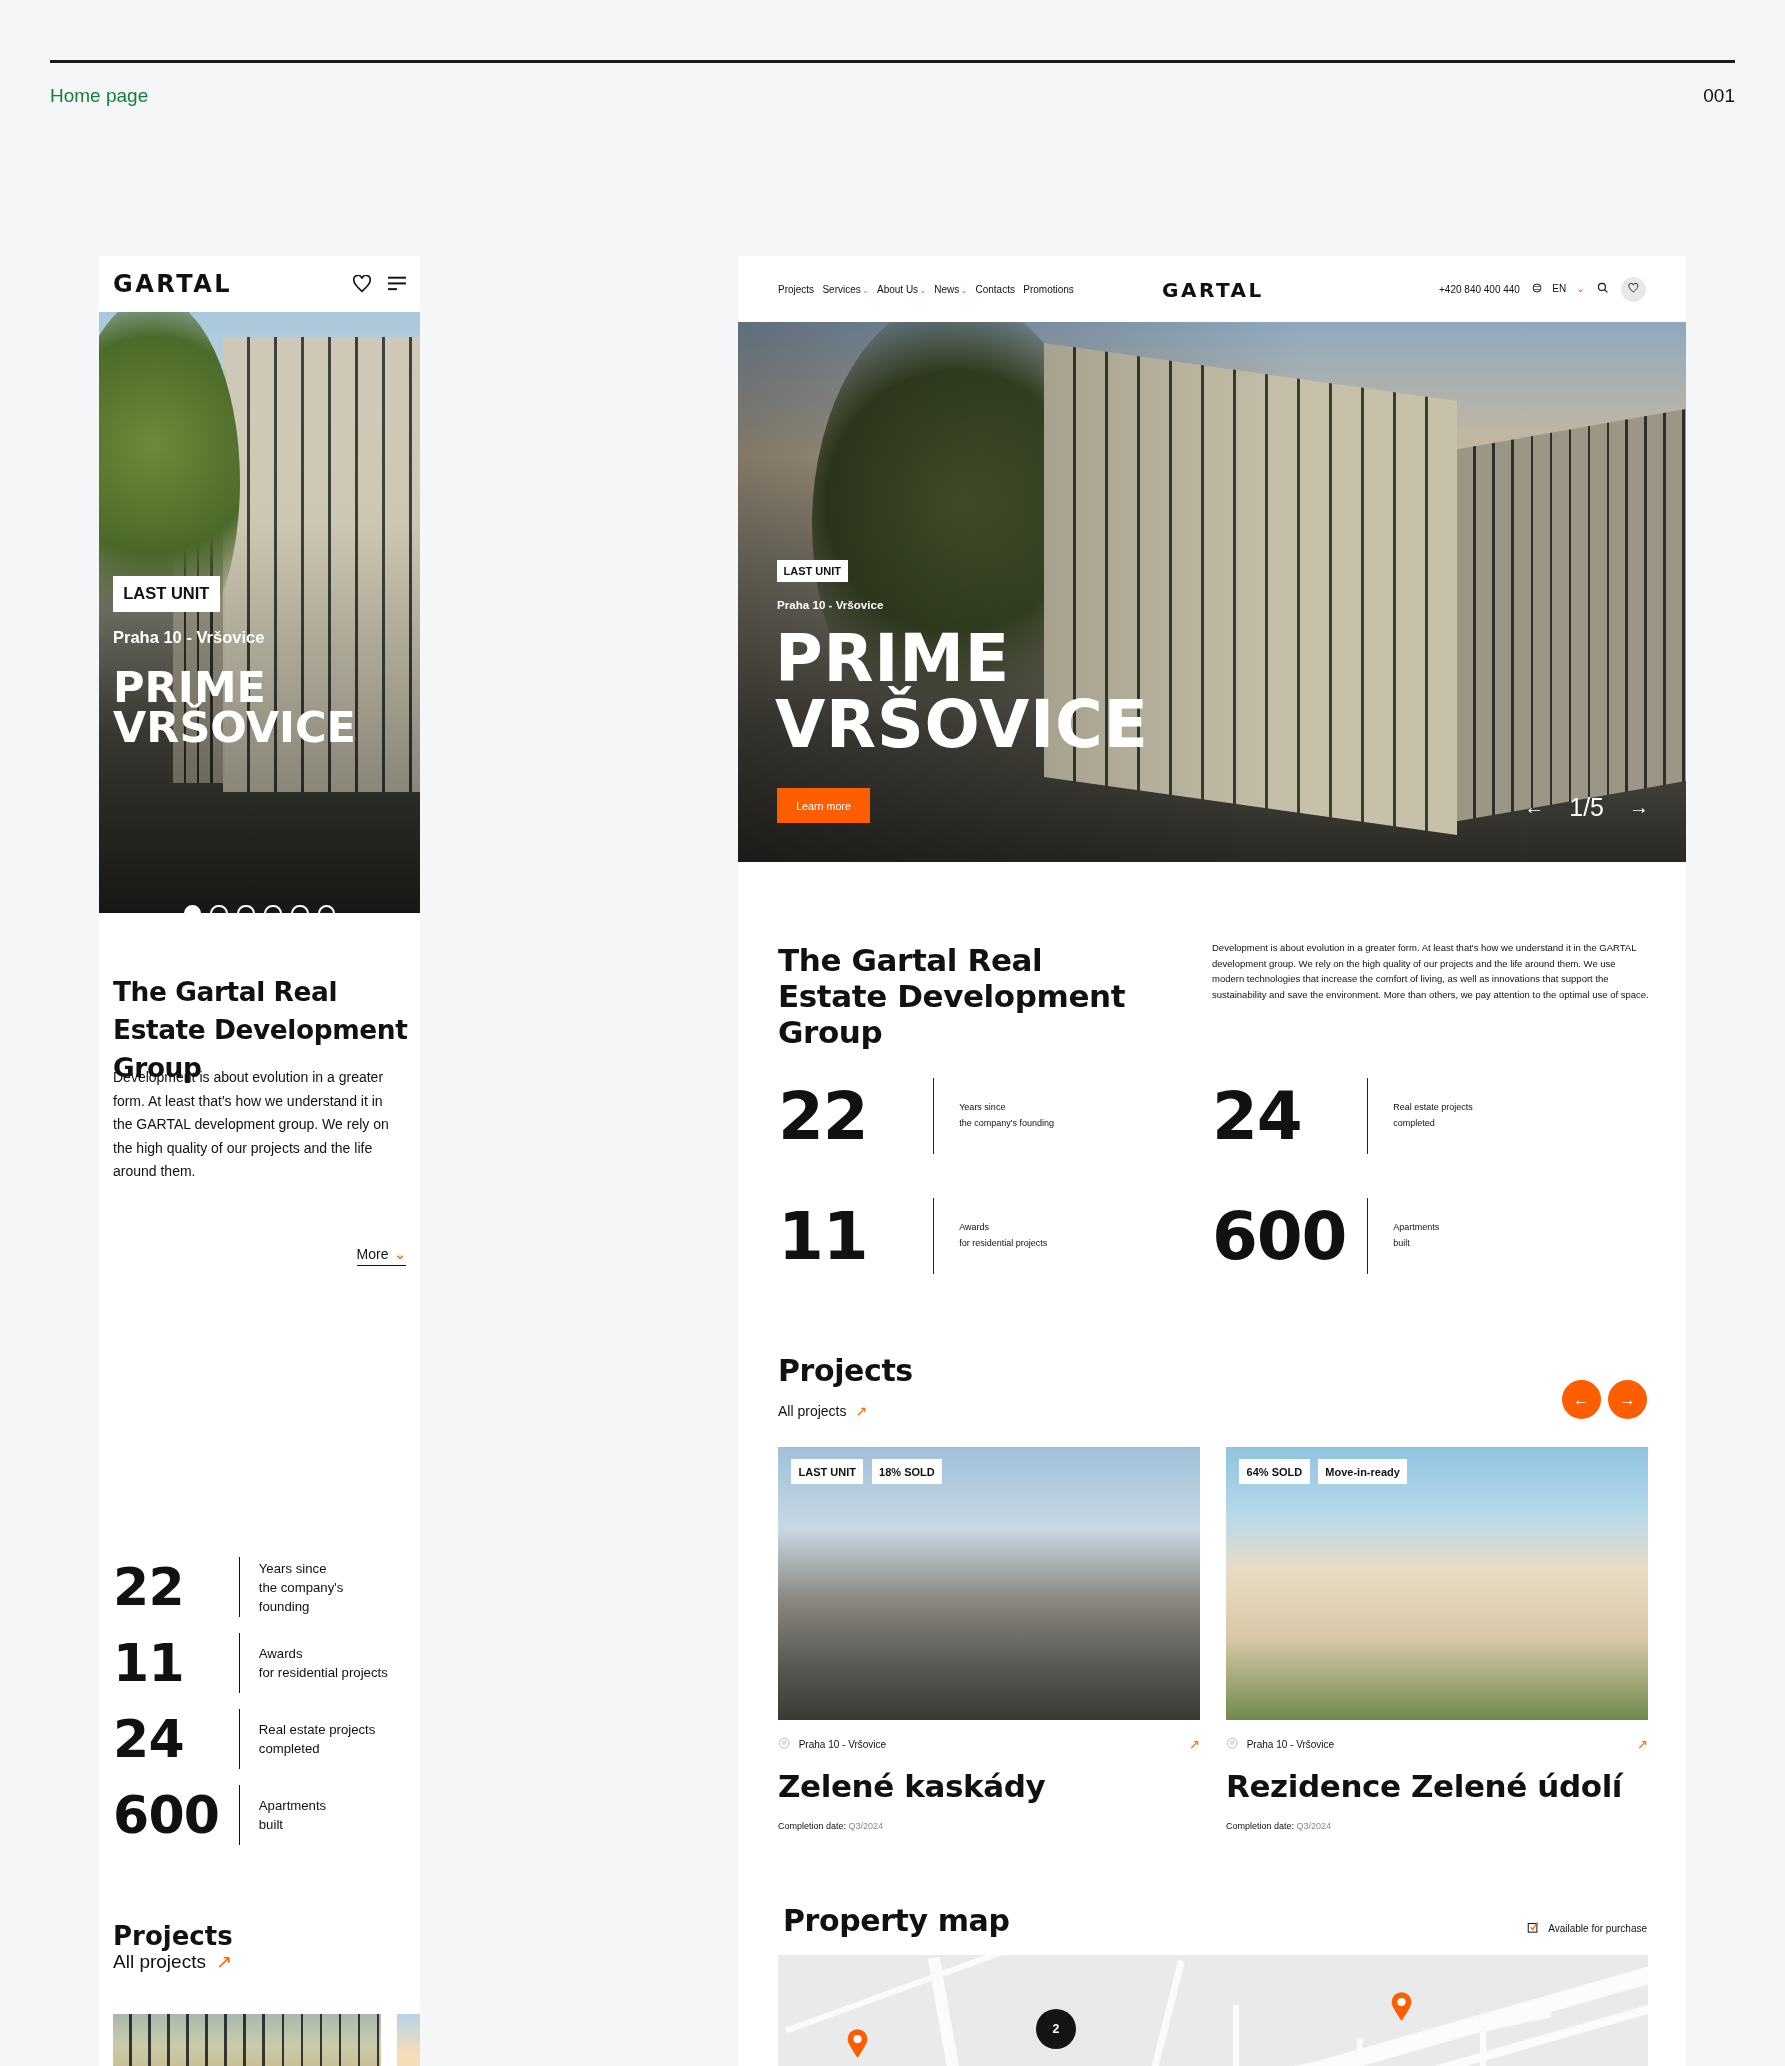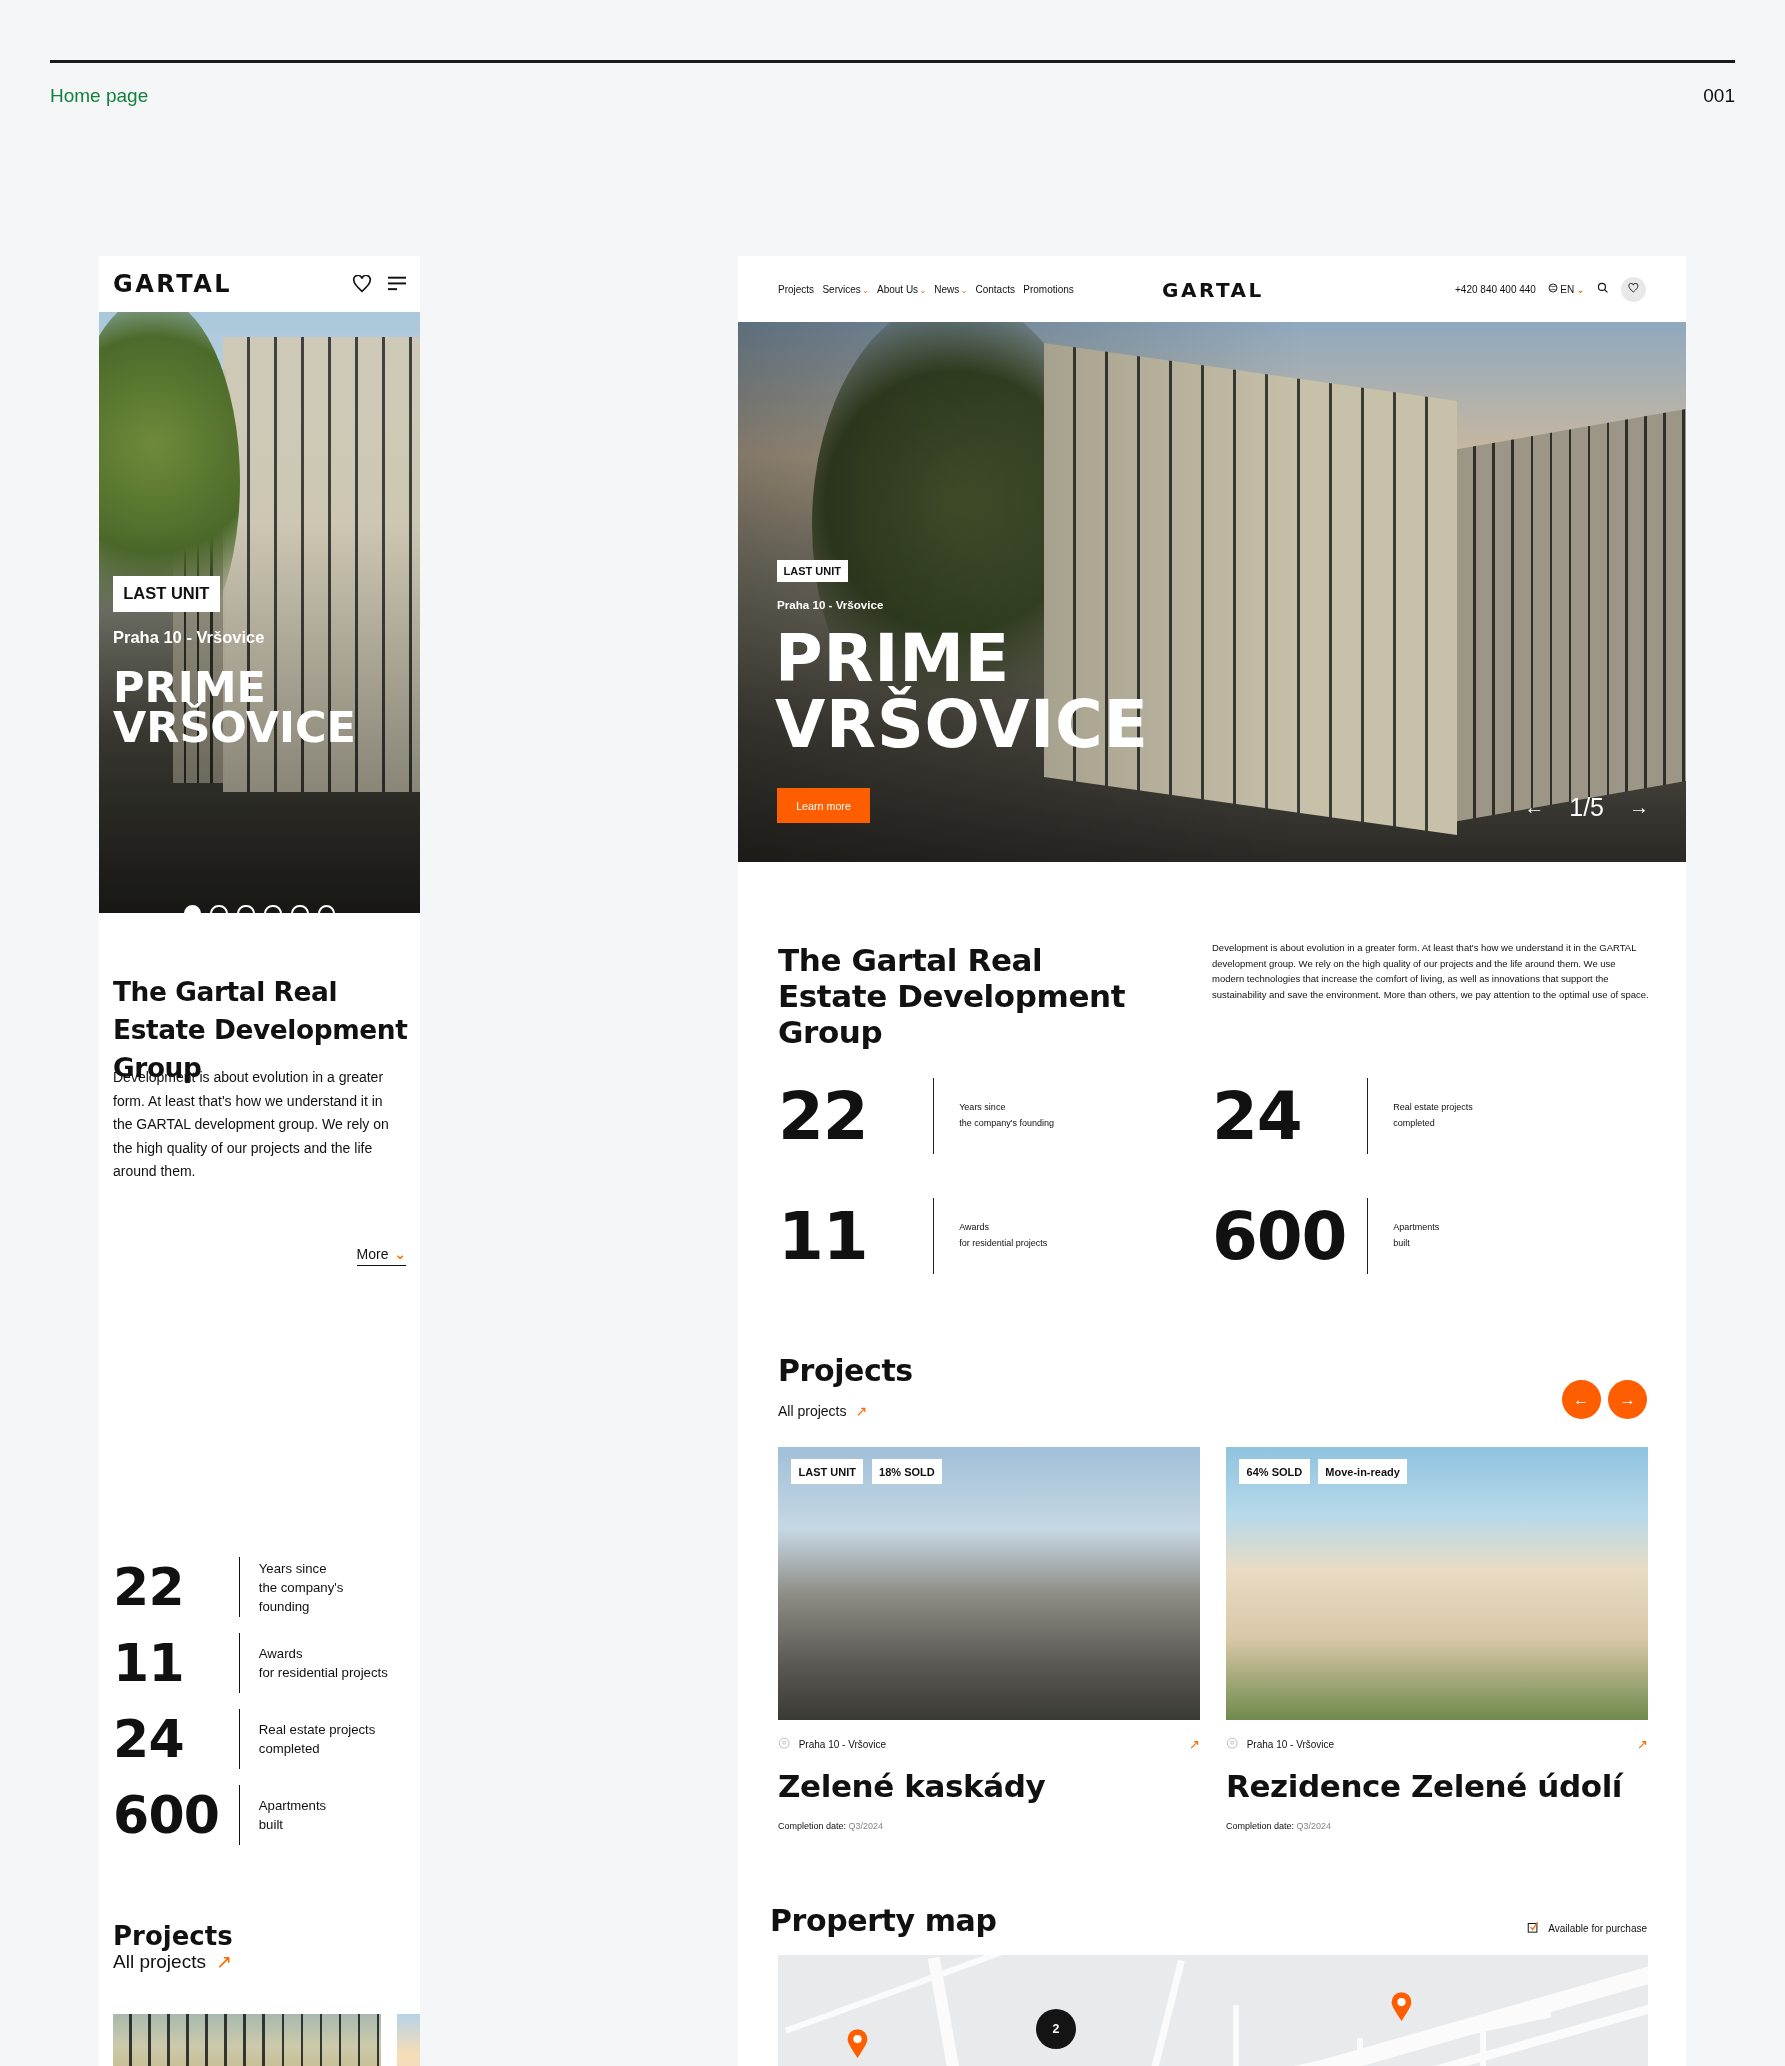--- a/index.html
+++ b/index.html
@@ -211,21 +211,21 @@
       <span><span>Projects</span></span>
       <span><span>Services</span><span class="chev">⌄</span></span>
       <span><span>About Us</span><span class="chev">⌄</span></span>
       <span><span>News</span><span class="chev">⌄</span></span>
       <span><span>Contacts</span></span>
       <span><span>Promotions</span></span>
     </div>
     <div class="logo">GARTAL</div>
     <div class="right">
       <span>+420 840 400 440</span>
-      <span style="display:flex;align-items:center;gap:2px;">
+      <span style="display:flex;gap:10px;">
         <span><svg width="10" height="10" viewBox="0 0 20 20">
               <circle cx="10" cy="10" r="8" fill="none" stroke="#111" stroke-width="1.8"></circle>
               <path d="M4 6 Q10 9 16 6 M4 14 Q10 11 16 14" fill="none" stroke="#111" stroke-width="1.4"></path>
             </svg></span>
         <span>EN</span>
           <span class="chev">⌄</span>
       </span>
       <span><svg width="11.6" height="11.6" viewBox="0 0 20 20">
             <circle cx="8.5" cy="8.5" r="6" fill="none" stroke="#111" stroke-width="2"></circle>
             <line x1="13" y1="13" x2="18" y2="18" stroke="#111" stroke-width="2"></line>
@@ -333,21 +333,21 @@
             <ellipse cx="10" cy="10" rx="8" ry="8" fill="none" stroke="#bbb" stroke-width="1.6"></ellipse>
             <circle cx="10" cy="9" r="2.5" fill="none" stroke="#bbb" stroke-width="1.6"></circle>
           </svg></span>
       <span>Praha 10 - Vršovice</span>
       <span class="arrow-ne">↗</span>
     </div>
     <div class="name">Rezidence Zelené údolí</div>
     <div class="date"><span>Completion date:</span> <span class="muted">Q3/2024</span></div>
   </div>
 
-  <div class="sec-h" style="left:32px; top:1647px">Property map</div>
+  <div class="sec-h" style="left:45px; top:1647px">Property map</div>
   <div class="avail">
     <span><svg width="12.4" height="12.4" viewBox="0 0 20 20">
           <rect x="2" y="4" width="14" height="14" fill="none" stroke="#111" stroke-width="1.6"></rect>
           <path d="M6 10 L9 14 L17 2" fill="none" stroke="#ff5e00" stroke-width="2"></path>
         </svg></span>
     <span>Available for purchase</span>
   </div>
   <div class="map">
 
     <div class="road" style="left:-41px; top:273px; width:992px; height:16.5px; transform: rotate(-16deg); transform-origin: left;"></div>

